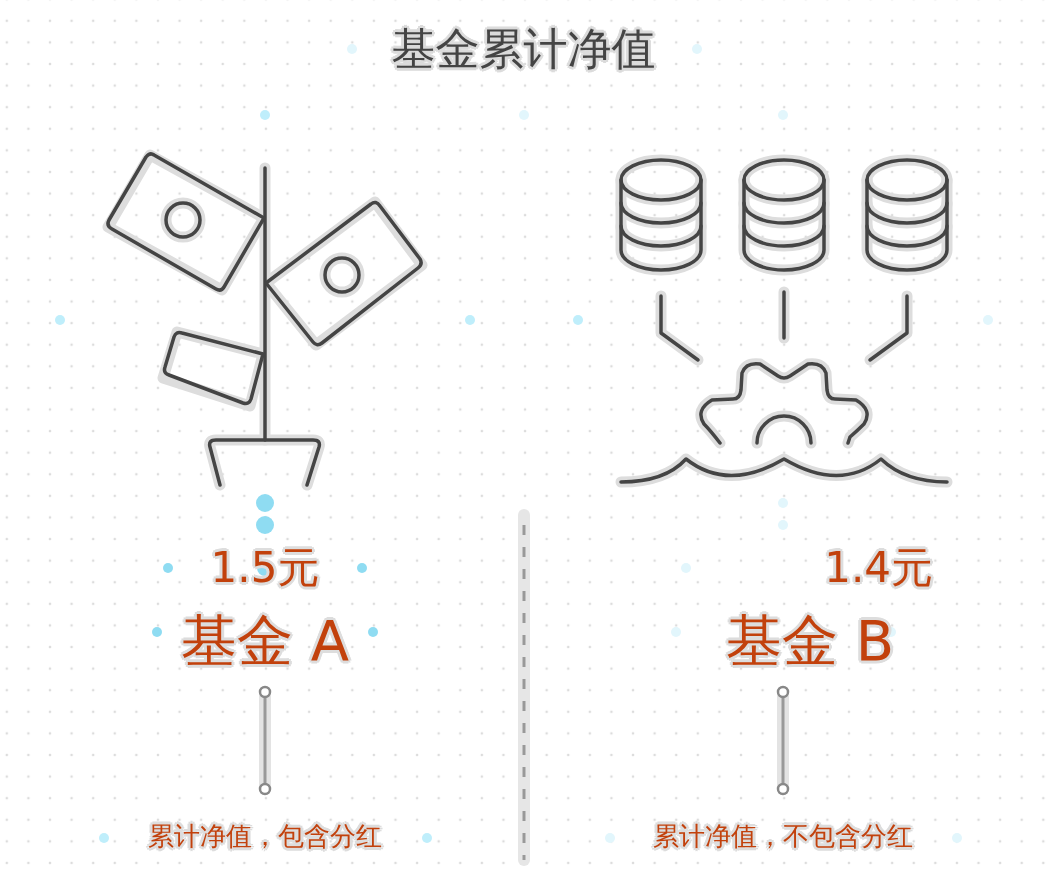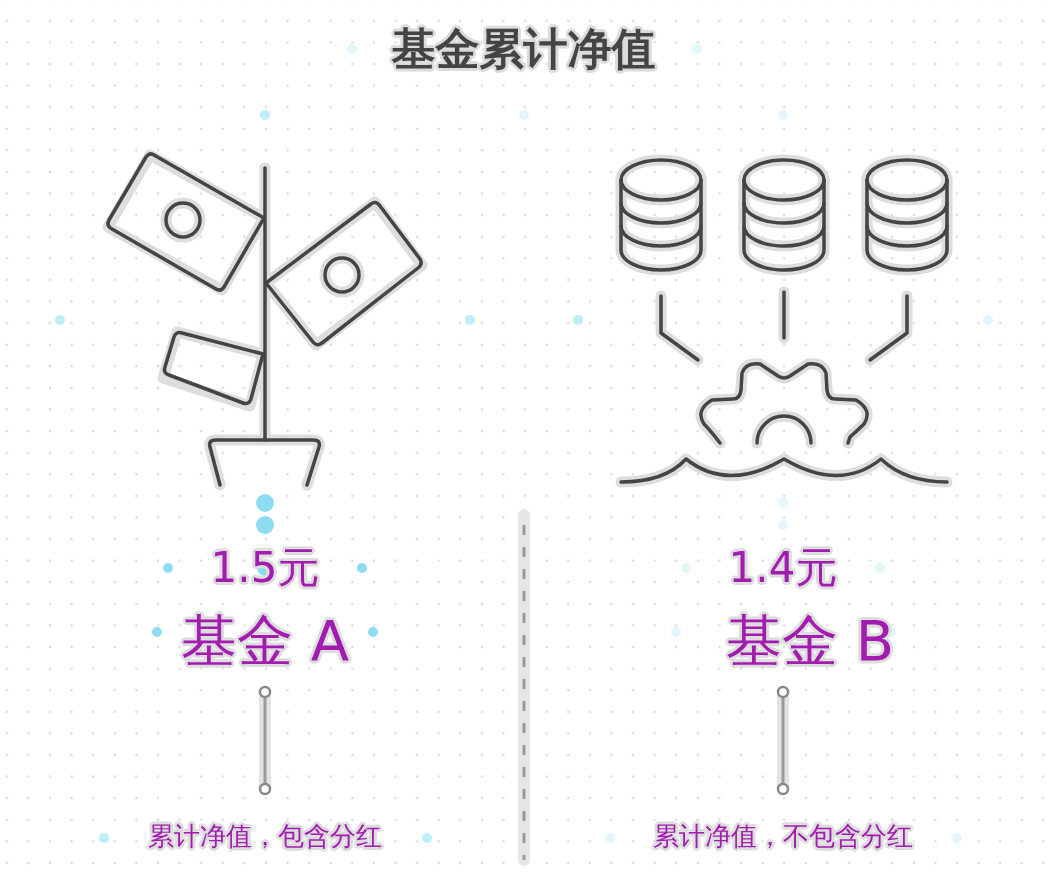--- a/index.html
+++ b/index.html
@@ -7,25 +7,25 @@
     width: 1047px; height: 872px; position: relative; overflow: hidden;
     background-color: #ffffff;
     background-image: radial-gradient(circle, #dcdcdc 1.3px, transparent 1.6px);
     background-size: 21.6px 21.6px;
     background-position: -4px 10px;
     font-family: "DejaVu Sans", "Liberation Sans", sans-serif;
     color: #444444;
   }
   .title {
     position: absolute; left: 0; top: 20px; width: 1047px; text-align: center;
-    font-size: 44px; font-weight: bold; color: #444444;
+    font-size: 44px; font-weight: normal; color: #444444;
     text-shadow: 0 0 3px #d8d8d8, 0 0 3px #d8d8d8, 2px 2px 0 #dddddd, -2px -2px 0 #dddddd, 2px -2px 0 #dddddd, -2px 2px 0 #dddddd, 3px 0 0 #dddddd, -3px 0 0 #dddddd, 0 3px 0 #dddddd, 0 -3px 0 #dddddd;
   }
   .label {
-    position: absolute; text-align: center; color: #a21caf;
+    position: absolute; text-align: center; color: #c2410c;
     text-shadow: 2px 2px 0 #dddddd, -2px -2px 0 #dddddd, 2px -2px 0 #dddddd, -2px 2px 0 #dddddd, 3px 0 0 #dddddd, -3px 0 0 #dddddd, 0 3px 0 #dddddd, 0 -3px 0 #dddddd;
   }
   .value { font-size: 42px; width: 300px; }
   .name { font-size: 56px; width: 300px; }
   .desc { font-size: 26px; width: 400px; }
   svg.layer { position: absolute; left: 0; top: 0; }
 </style>
 </head>
 <body>
 
@@ -137,16 +137,16 @@
 
 <div class="title">基金累计净值</div>
 
 <div>
   <div class="label value" style="left:115px; top:540px;">1.5元</div>
   <div class="label name" style="left:115px; top:604px;">基金 A</div>
   <div class="label desc" style="left:65px; top:819px;">累计净值，包含分红</div>
 </div>
 
 <div>
-  <div class="label value" style="left:633px; top:540px;">1.4元</div>
+  <div class="label value" style="left:633px; top:540px;text-align:right;">1.4元</div>
   <div class="label name" style="left:660px; top:604px;">基金 B</div>
   <div class="label desc" style="left:583px; top:819px;">累计净值，不包含分红</div>
 </div>
 
 </body></html>

